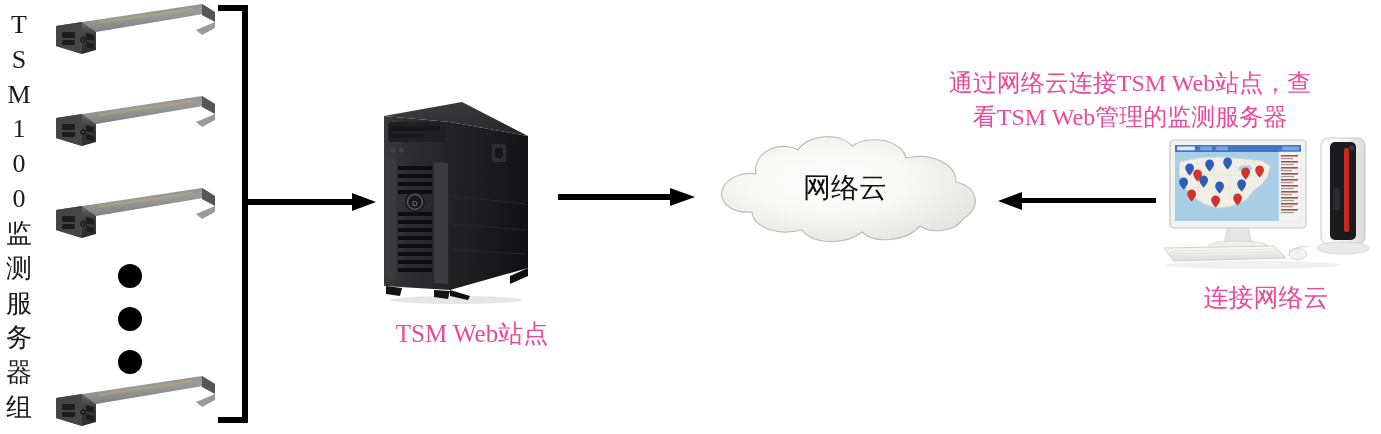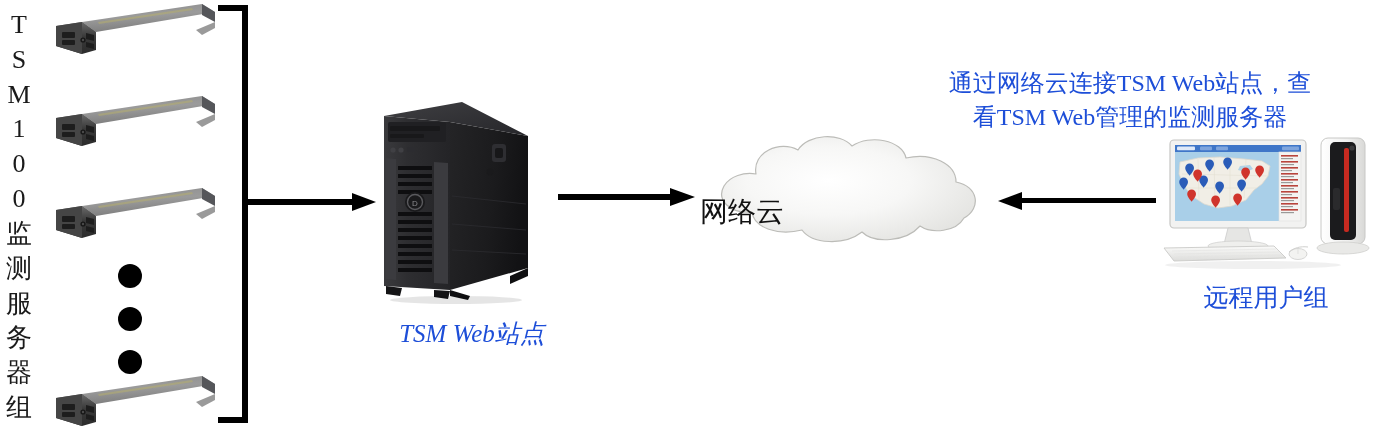--- a/index.html
+++ b/index.html
@@ -55,54 +55,52 @@
 
   
   #bracket { left: 218px; top: 0px; width: 40px; height: 434px; }
   #bracket svg { display: block; }
 
   
   .arrow-svg { display: block; }
 
   
   .label {
-    color: #1d4ed8;
+    color: #ec4899;
     line-height: 1.28;
     white-space: pre-line;
   }
   #lan-label {
     left: 262px;
     top: 126px;
     width: 120px;
     font-size: 25px;
     text-align: center;
   }
   #tower-label {
     left: 372px;
     top: 318px;
     width: 200px;
     font-size: 25px;
     text-align: center;
-    font-style: italic;
   }
   #cloud-link-label {
     left: 552px;
     top: 118px;
     width: 180px;
     font-size: 25px;
     text-align: left;
   }
   #cloud-text {
     left: 700px;
     top: 170px;
     width: 290px;
     font-size: 28px;
-    text-align: left;
+    text-align: center;
     color: #111111;
-    margin-top: 24px;
   }
   #remote-desc {
     left: 925px;
     top: 66px;
     width: 410px;
     font-size: 24px;
     line-height: 1.42;
     text-align: center;
   }
   #remote-label {
@@ -522,15 +520,15 @@
 
       <ellipse cx="140" cy="126" rx="9" ry="5.5" fill="#f3f3f1" stroke="#cdcdcb" stroke-width="0.8"></ellipse>
       <path d="M140,121 L140,126" stroke="#d8d8d6" stroke-width="0.7"></path>
 
       <path d="M131,124 C136,120 142,118 150,119" stroke="#d0d0ce" stroke-width="1" fill="none"></path>
 
       <ellipse cx="95" cy="137" rx="88" ry="4" fill="#000000" opacity="0.06"></ellipse>
     </svg>
   </div>
 
-  <div class="abs label" id="remote-label">远程用户组</div>
+  <div class="abs label" id="remote-label">连接网络云</div>
 
 </div>
 
 </body></html>

